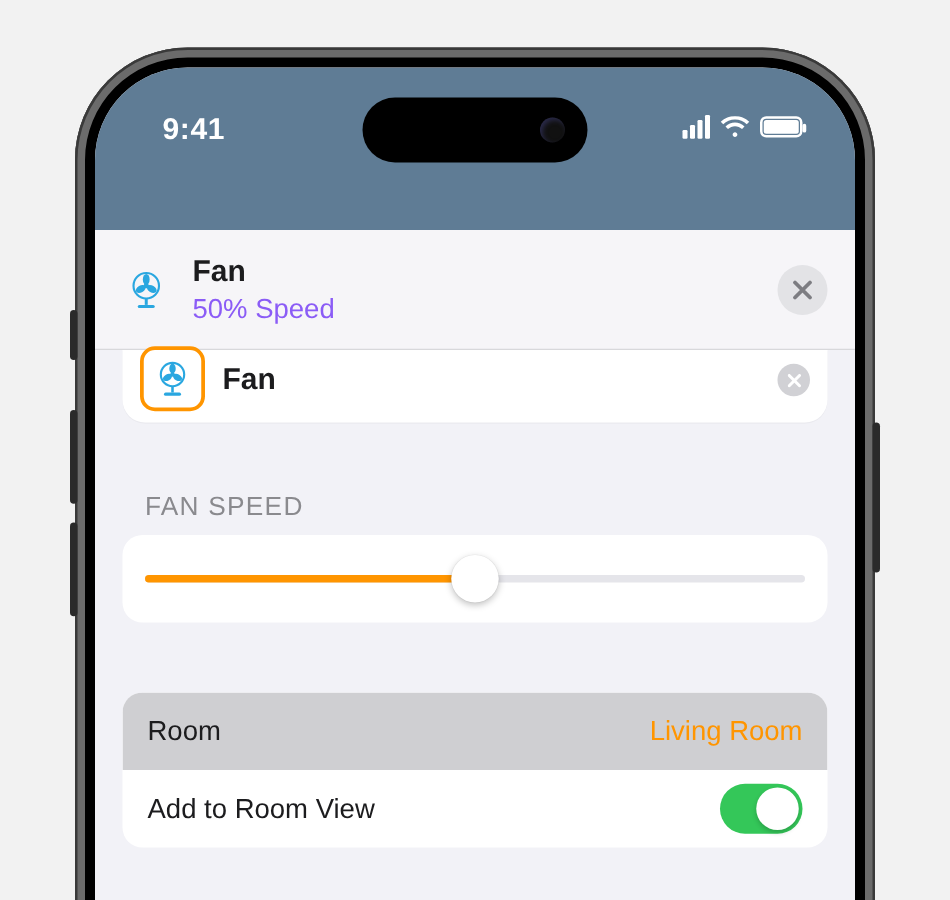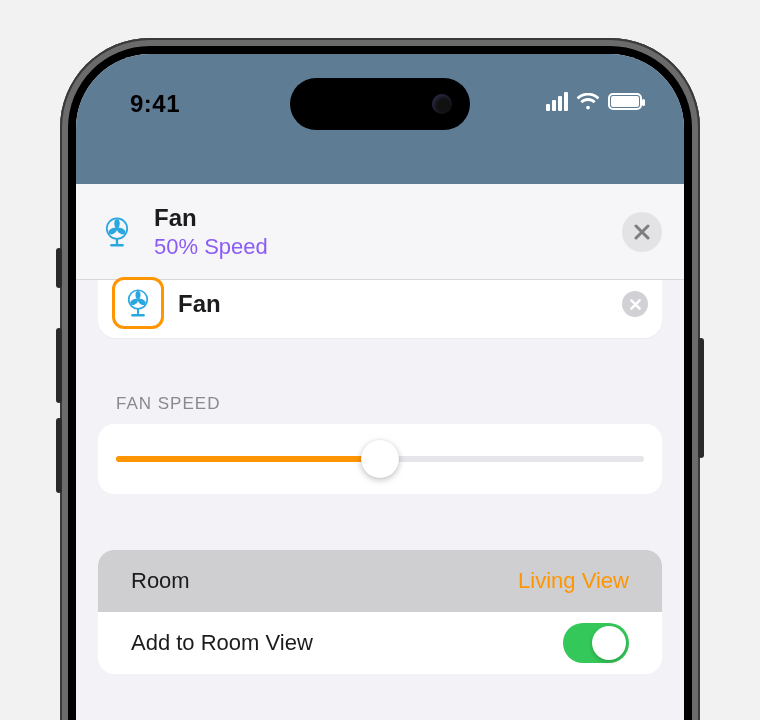--- a/index.html
+++ b/index.html
@@ -37,21 +37,21 @@
     height: 100%;
     background: #f2f2f7;
     border-radius: 74px 74px 0 0;
     overflow: hidden;
     position: relative;
   }
   .status-area {
     background: #5f7c95;
     height: 153px;
     position: relative;
-    color: #000000;
+    color: #ffffff;
   }
   .dynamic-island {
     position: absolute;
     top: 24px;
     left: 50%;
     transform: translateX(-50%);
     width: 180px;
     height: 52px;
     background: #000;
     border-radius: 30px;
@@ -149,21 +149,21 @@
     display: flex; align-items:center; justify-content:center;
     margin-top: -12px;
   }
   .peek-title { font-size: 24px; font-weight: 800; color:#1c1c1e; margin-top:-10px; flex:1; }
   .peek-close {
     width: 26px; height:26px; border-radius:50%; background:#d1d1d5;
     display:flex;align-items:center;justify-content:center; margin-top:-10px;
   }
   .section-label {
     margin: 56px 40px 10px;
-    font-size: 17px;
+    font-size: 21px;
     color: #8a8a8e;
     letter-spacing: 1px;
   }
   .slider-card {
     margin: 0 22px;
     background:#fff;
     border-radius: 16px;
     height: 70px;
     display:flex; align-items:center;
     padding: 0 18px;
@@ -184,21 +184,21 @@
     width:38px; height:38px; border-radius:50%;
     background:#fff; box-shadow:0 2px 6px rgba(0,0,0,0.25), 0 0 0 0.5px rgba(0,0,0,0.05);
   }
   .list {
     margin: 56px 22px 0;
     background:#fff;
     border-radius:16px;
     overflow:hidden;
   }
   .row {
-    height:62px; display:flex; align-items:center; padding:0 33px;
+    height:62px; display:flex; align-items:center; padding:0 20px;
     font-size:22px; color:#1c1c1e;text-align:center;
   }
   .row.header-row { background:#cfcfd2; }
   .row .spacer { flex:1; }
   .row .value { color:#ff9500; font-size:22px; }
   .switch {
     width:66px; height:40px; background:#34c759; border-radius:20px; position:relative;
   }
   .switch-knob {
     position:absolute; right:3px; top:3px; width:34px; height:34px; background:#fff; border-radius:50%;
@@ -291,21 +291,21 @@
         <div class="slider-track">
           <div class="slider-fill" id="slider-fill" style="width: 50%;"></div>
           <div class="slider-thumb" id="slider-thumb" style="left: 50%;"></div>
         </div>
       </div>
 
       <div class="list">
         <div class="row header-row">
           <span>Room</span>
           <span class="spacer"></span>
-          <span class="value">Living View</span>
+          <span class="value">Living Room</span>
         </div>
         <div class="row">
           <span>Add to Room View</span>
           <span class="spacer"></span>
           <div class="switch">
             <div class="switch-knob"></div>
           </div>
         </div>
       </div>
 

